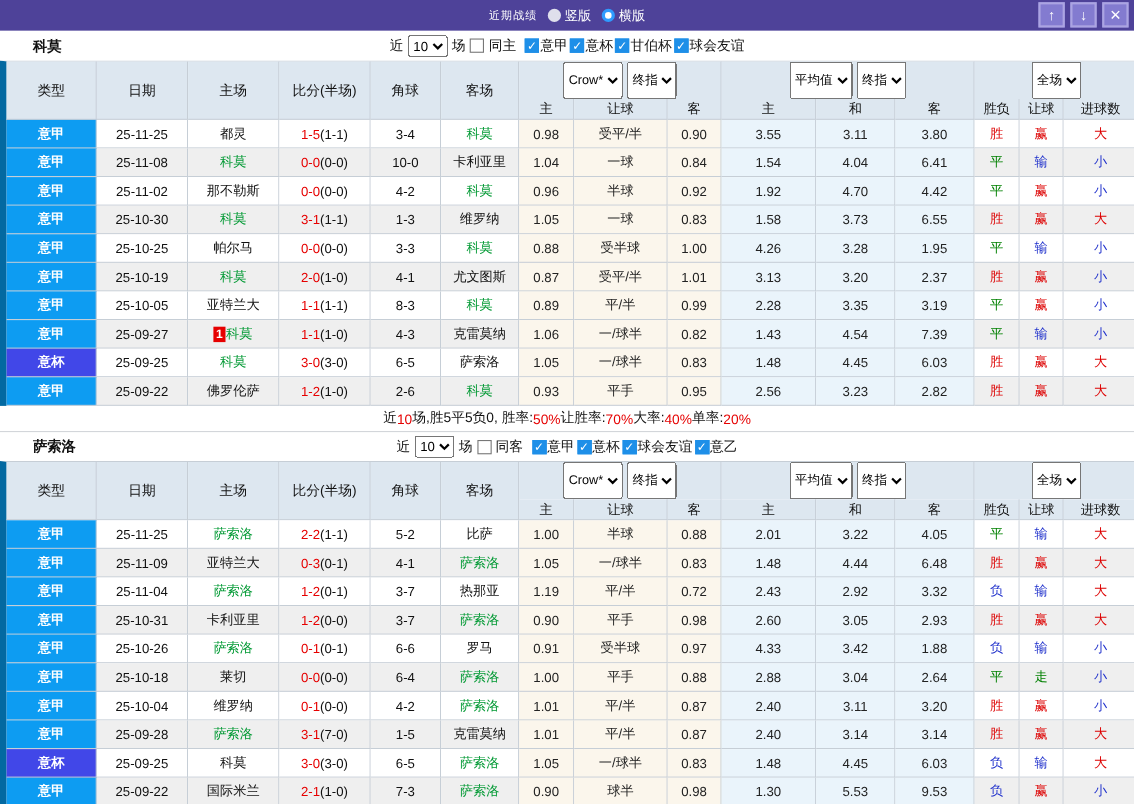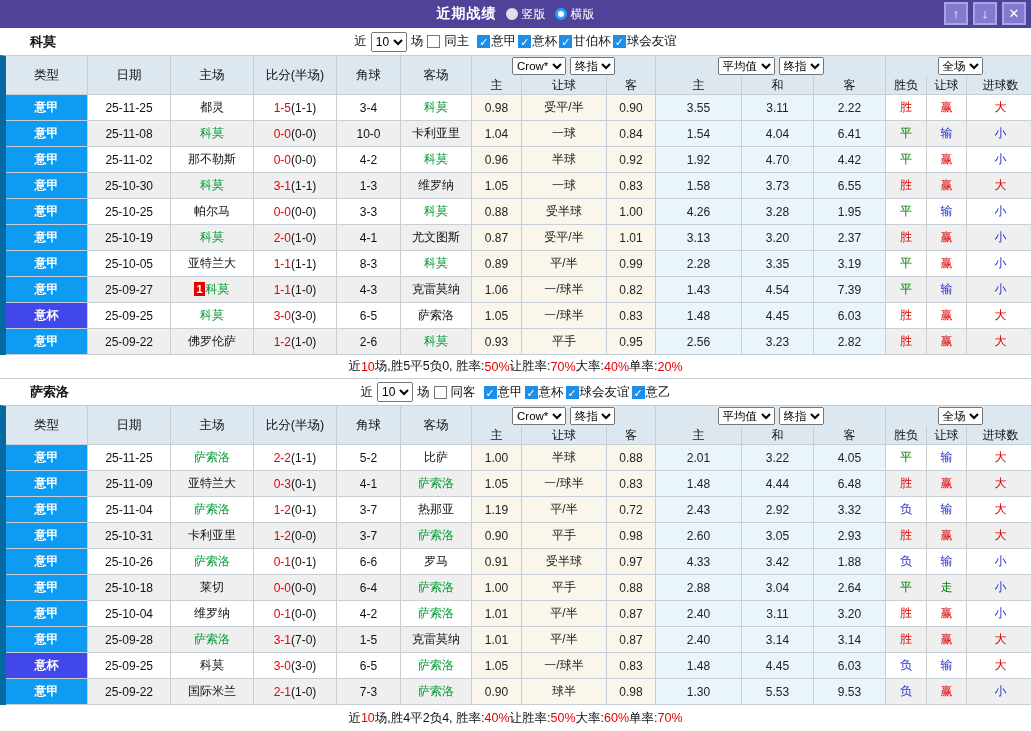--- a/index.html
+++ b/index.html
@@ -3,21 +3,21 @@
 <meta charset="utf-8">
 <style>
   * { box-sizing: border-box; margin: 0; padding: 0; }
   html,body { width:1031px; height:731px; overflow:hidden; background:#fff;
     font-family:"Liberation Sans","DejaVu Sans",sans-serif; font-size:12px; color:#111; }
 
   
   .titlebar { height:28px; background:#4e4299; position:relative;
     display:flex; align-items:center; justify-content:center; }
   .title-center { display:flex; align-items:center; gap:9px; color:#fff; }
-  .title-text { font-weight:bold; font-size:14px; letter-spacing:1px; }
+  .title-text { font-weight:normal; font-size:10px; letter-spacing:1px; }
   .radio-item { display:flex; align-items:center; gap:4px; font-size:12px; cursor:pointer; }
   .radio { width:12px; height:12px; border-radius:50%; display:inline-block; }
   .radio.sel { background:#dfdfec; }
   .radio.unsel { background:#fff; border:3px solid #2e9bff; }
   .win-buttons { position:absolute; right:5px; top:2px; display:flex; gap:5px; }
   .win-btn { width:24px; height:23px; background:#837bd0; border:2px solid #aba4e2;
     color:#fff; font-weight:bold; font-size:13px; display:flex; align-items:center;
     justify-content:center; cursor:pointer; }
 
   
@@ -34,21 +34,21 @@
   .lg { display:inline-flex; align-items:center; gap:1px; margin-left:2px; }
   .same-wrap { display:inline-flex; align-items:center; gap:4px; margin:0 6px 0 4px; }
 
   
   table { width:1030px; table-layout:fixed; border-collapse:separate; border-spacing:0;
     border-left:6px solid #0369a1; border-top:1px solid #c6ced6; }
   td,th { border-right:1px solid #c6ced6; border-bottom:1px solid #c6ced6;
     text-align:center; font-weight:normal; overflow:hidden; white-space:nowrap; }
   thead td { background:#dde7f0; }
   .hd-drop { height:20px; border-bottom:none; }
-  .hd-drop select { font-size:11.5px; height:18px; margin:0 2px; }
+  .hd-drop select { font-size:11.5px; height:34px; margin:0 2px; }
   .hd-lab { height:19px; }
   .hd-left { height:39px; font-size:12.5px; }
   tbody td { height:26px; background:#fff; }
   tr.alt td { background:#efefef; }
   td.type { color:#fff; font-weight:bold; }
   td.type.lg1 { background:#0d9cf2 !important; }
   td.type.cup { background:#4147e8 !important; }
   td.asian { background:#fbf6ec !important; color:#222; }
   td.euro  { background:#eaf4fb !important; color:#222; }
   .teamfocus { color:#009933; }
@@ -168,21 +168,21 @@
           <td>25-11-25</td>
           <td><span>都灵</span></td>
           <td><span class="score-main">1-5</span><span>(1-1)</span></td>
           <td>3-4</td>
           <td><span class="teamfocus">科莫</span></td>
           <td class="asian">0.98</td>
           <td class="asian">受平/半</td>
           <td class="asian">0.90</td>
           <td class="euro">3.55</td>
           <td class="euro">3.11</td>
-          <td class="euro">2.22</td>
+          <td class="euro">3.80</td>
           <td style="color: rgb(221, 0, 0);">胜</td>
           <td style="color: rgb(221, 0, 0);">赢</td>
           <td style="color: rgb(221, 0, 0);">大</td>
         </tr>
         <tr class="alt">
           <td class="type lg1">意甲</td>
           <td>25-11-08</td>
           <td><span class="teamfocus">科莫</span></td>
           <td><span class="score-main">0-0</span><span>(0-0)</span></td>
           <td>10-0</td>

